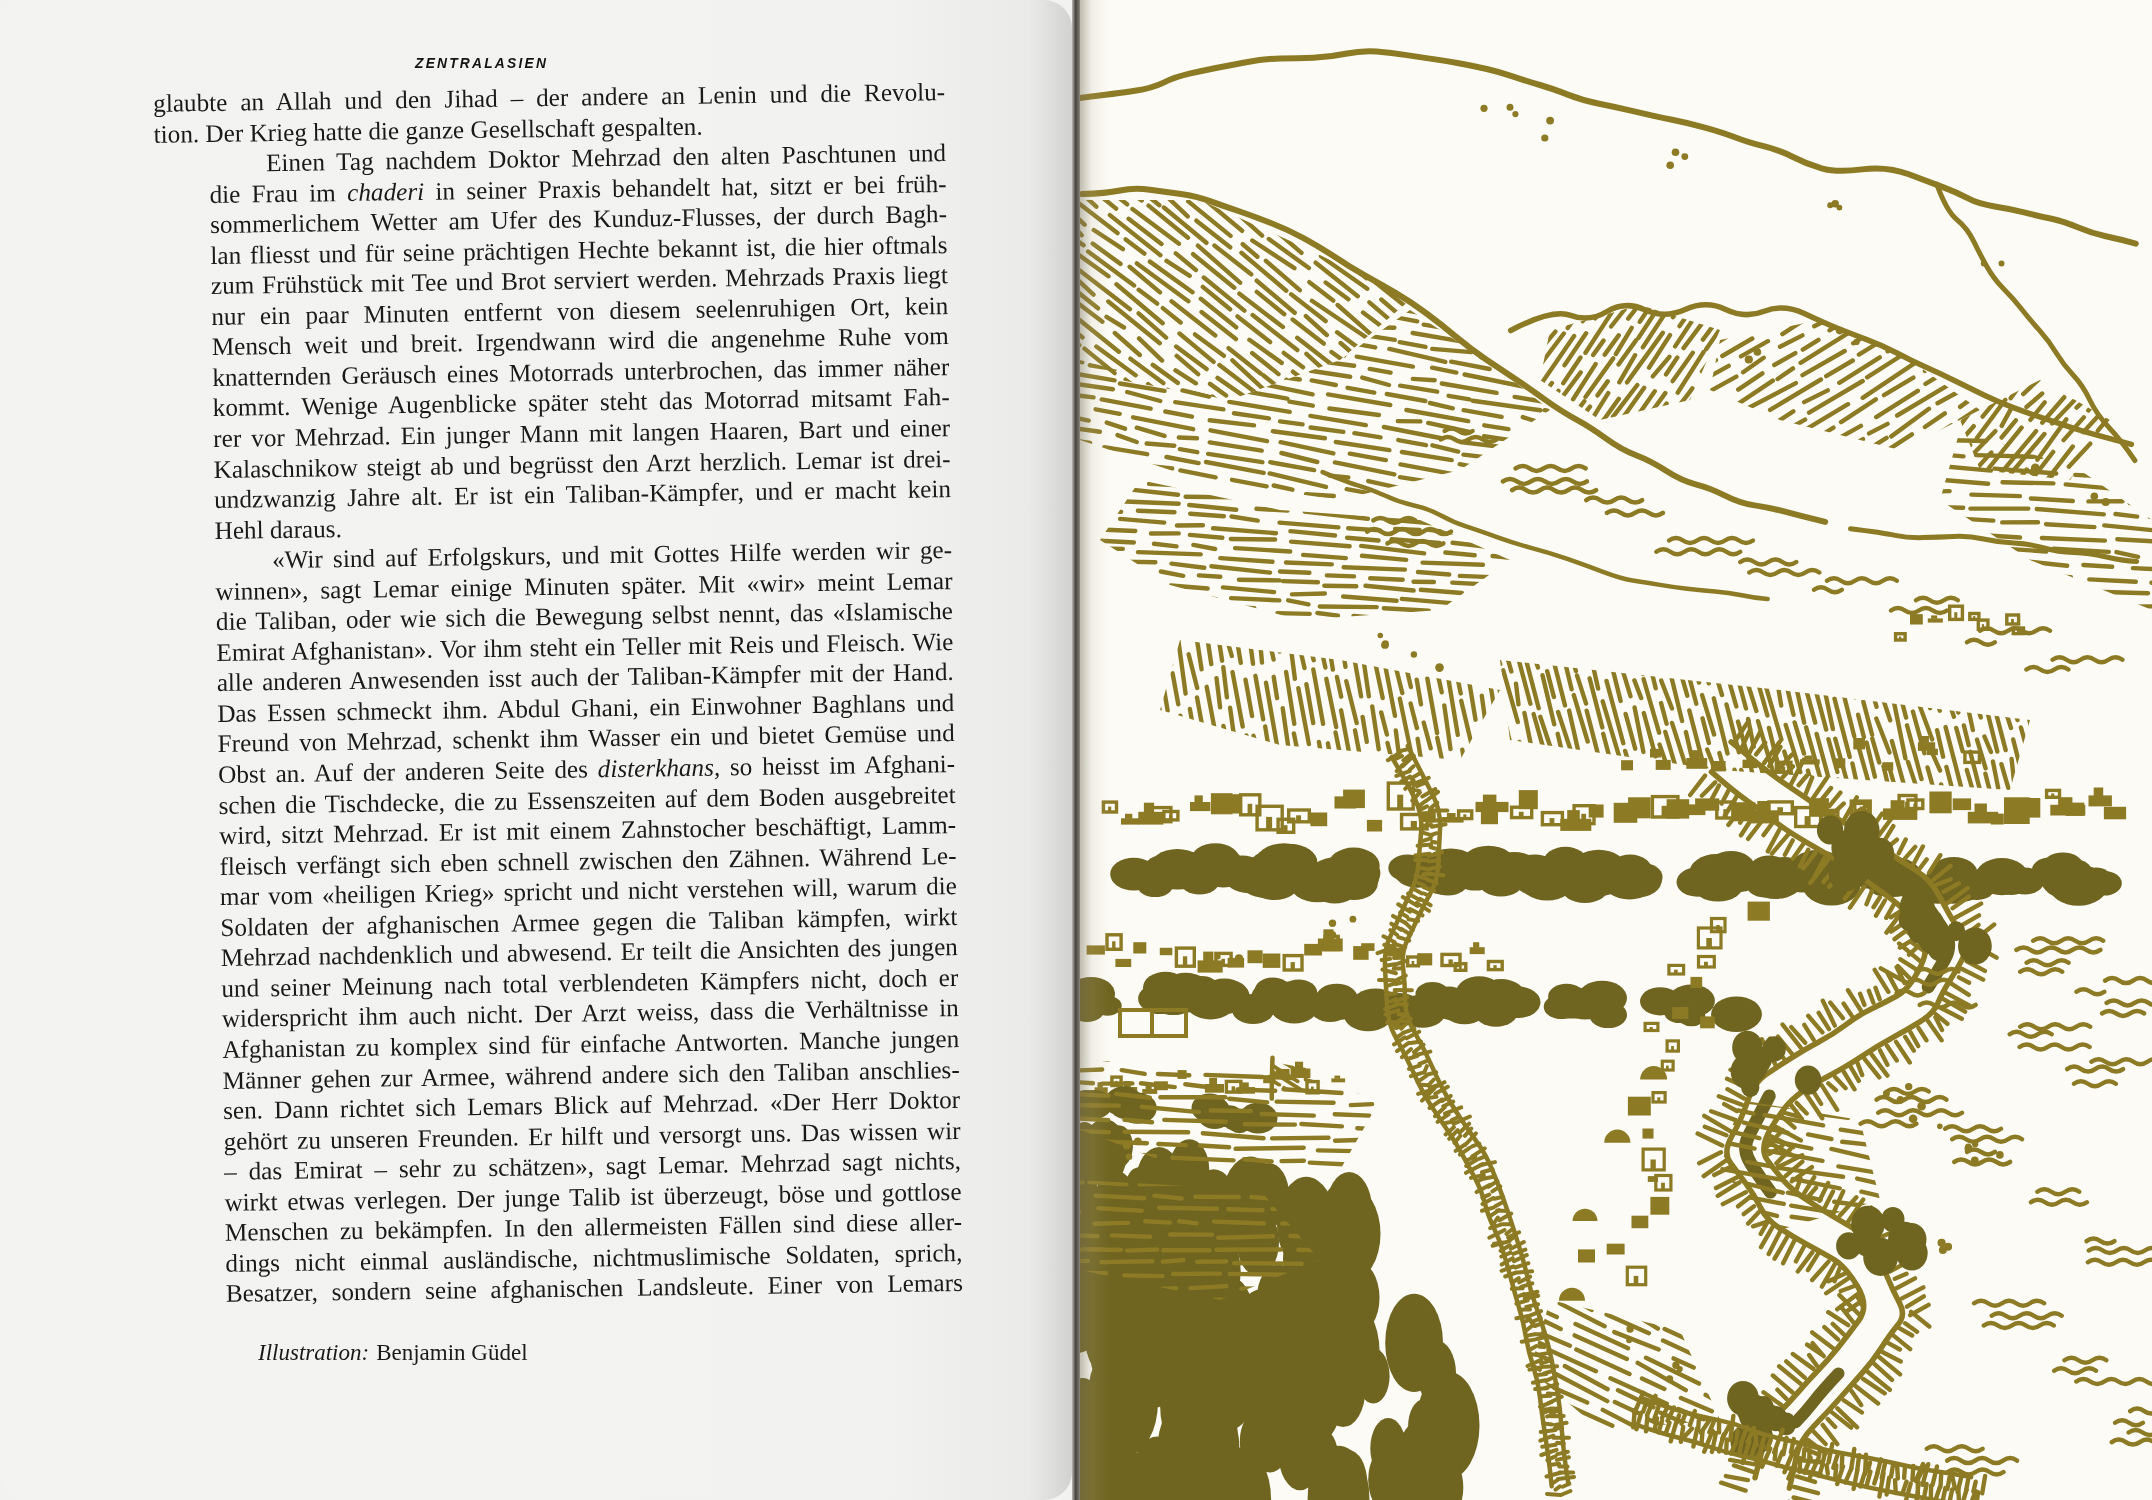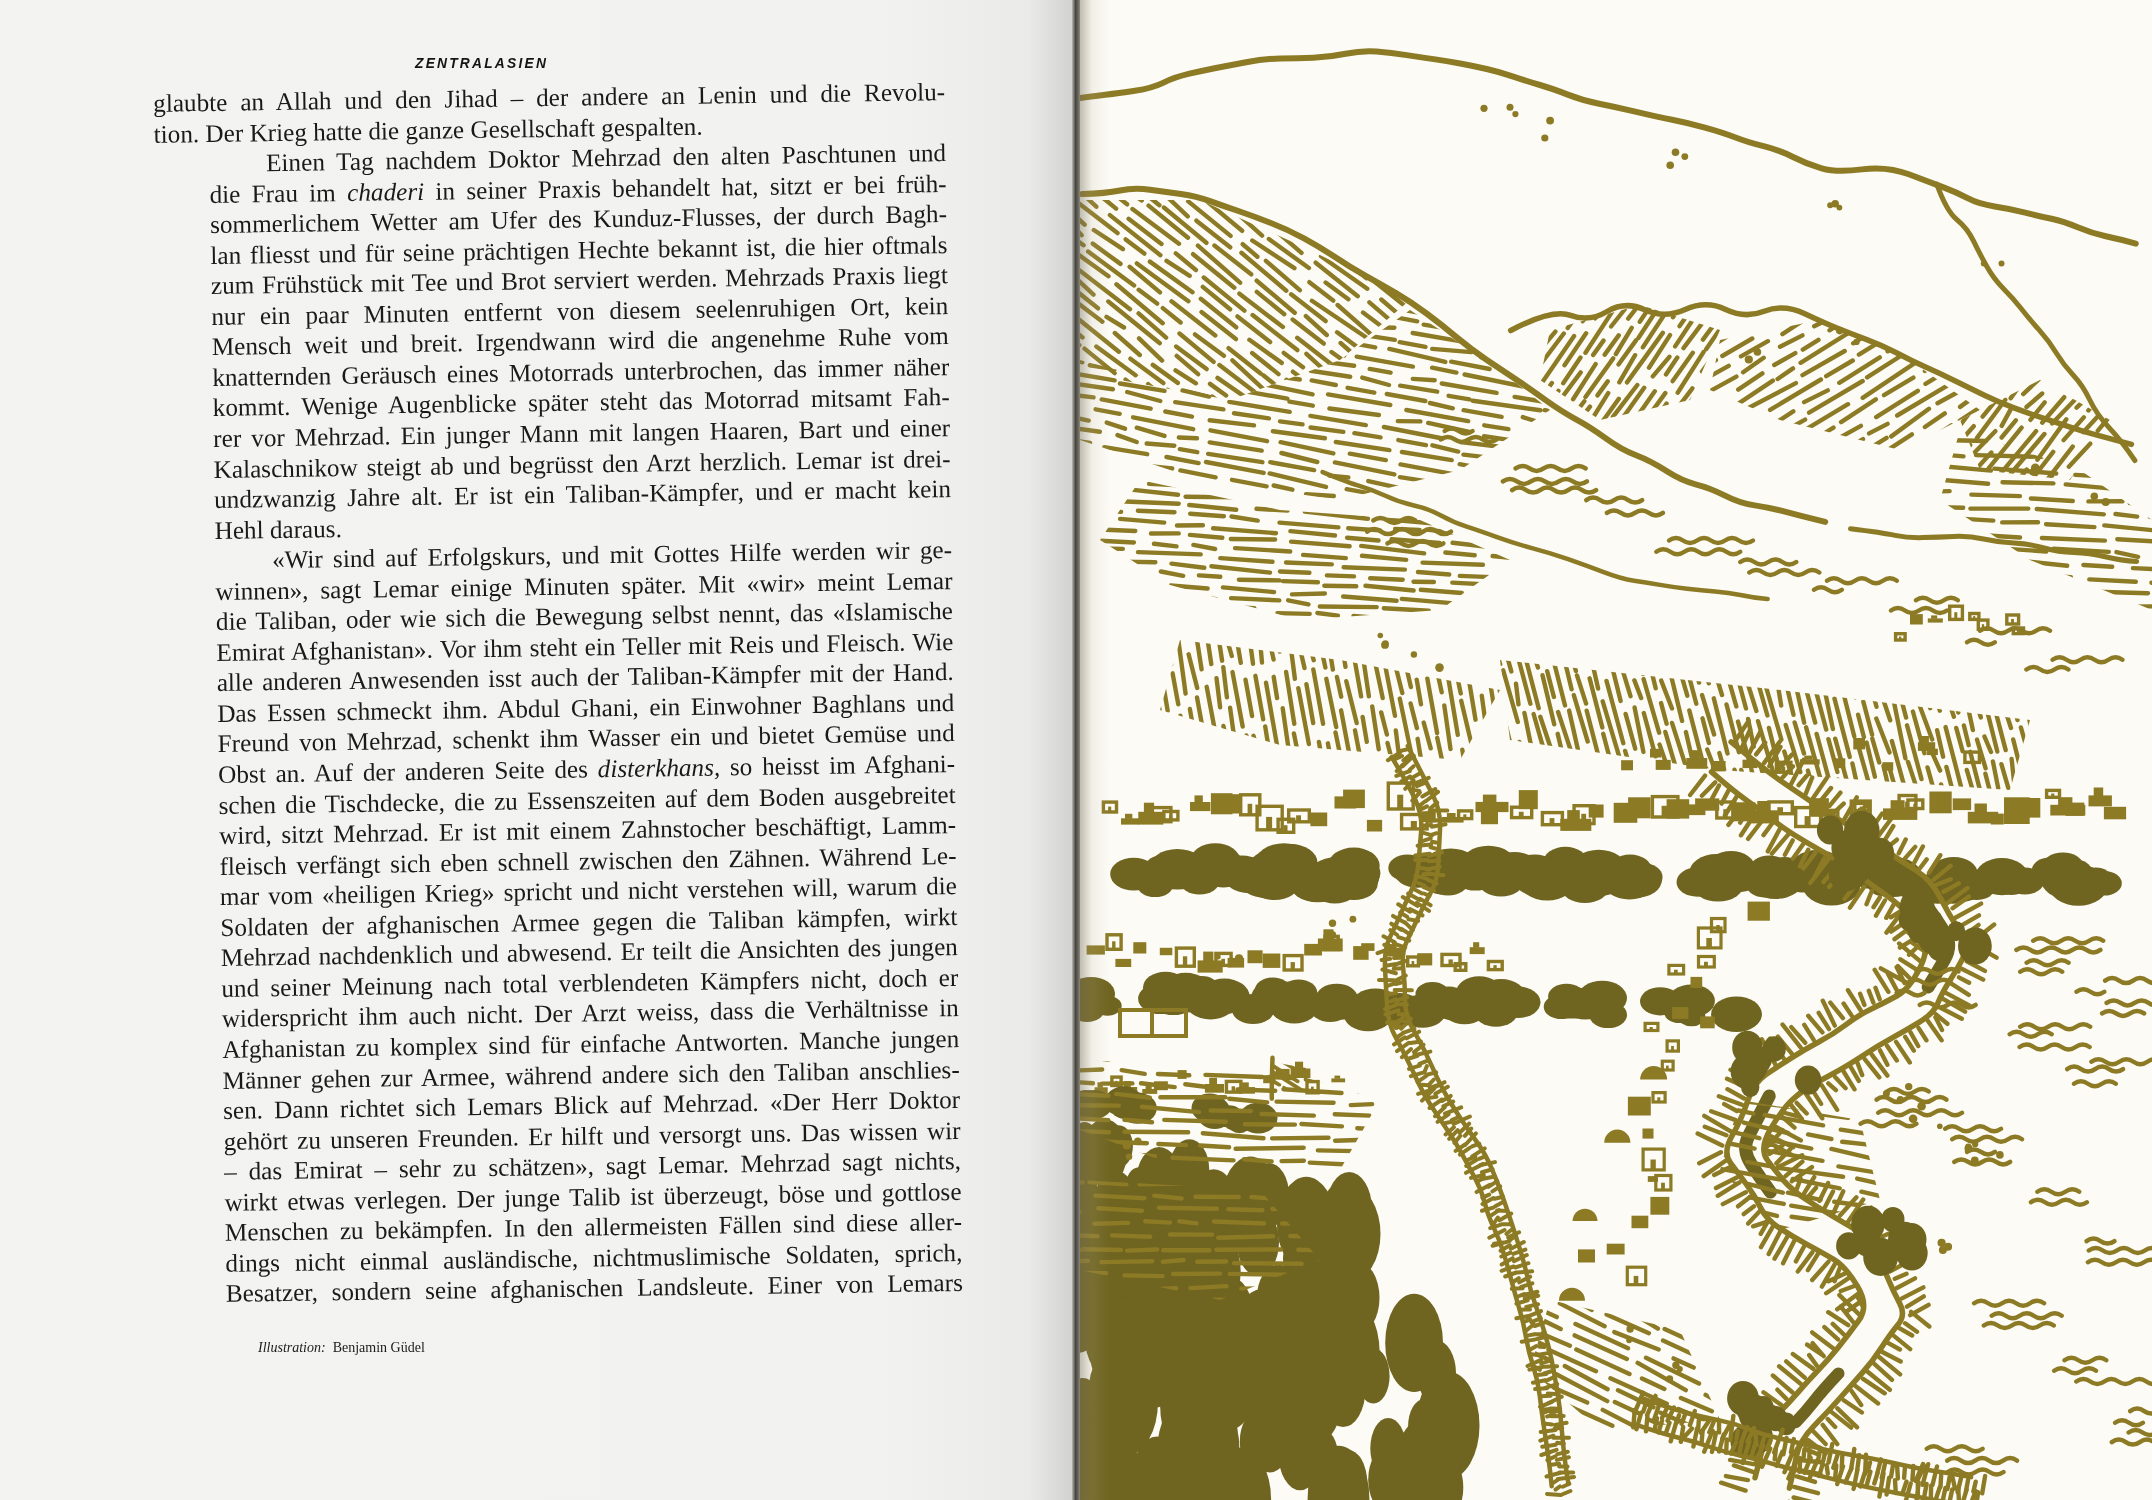--- a/index.html
+++ b/index.html
@@ -1,36 +1,36 @@
 <!DOCTYPE html>
 <html lang="de"><head>
 <meta charset="utf-8">
 <style>
   html,body{margin:0;padding:0;background:#d8d6d2;}
   .spread{position:relative;width:2152px;height:1500px;overflow:hidden;background:#f2f2f0;}
   .page{position:absolute;top:0;height:1500px;}
-  .page-left{left:0;width:1072px;background:linear-gradient(to right,#f3f3f1 0%,#f2f2f0 82%,#eaeae8 96%,#d2d2d0 100%);}
+  .page-left{left:0;width:1072px;background:linear-gradient(to right,#f3f3f1 0%,#f2f2f0 82%,#eaeae8 96%,#d2d2d0 100%);border-radius:28px;}
   .page-right{left:1080px;width:1072px;background:#fcfbf5;}
   .page-right::before{content:"";position:absolute;left:0;top:0;bottom:0;width:30px;
      background:linear-gradient(to right,rgba(120,112,90,.45),rgba(180,174,150,.15) 12px,rgba(0,0,0,0) 30px);pointer-events:none;z-index:5;}
   .gutter{position:absolute;left:1072px;top:0;width:8px;height:1500px;
      background:linear-gradient(to right,#b9b7b2,#45433e 45%,#6e6b64 80%,#8d8a82);}
   .section-header{position:absolute;left:415px;top:54px;
      font-family:"Liberation Sans",sans-serif;font-weight:bold;font-style:italic;
      font-size:15px;letter-spacing:2.4px;color:#141414;transform:scaleX(.92);transform-origin:left;}
   .text-block{position:absolute;left:208px;top:88px;width:737px;
      transform:rotate(-0.85deg);transform-origin:0 0;
      font-family:"Liberation Serif",serif;font-size:25.2px;line-height:30.55px;
      color:#1a1a1a;}
   .text-block .tl{text-align:justify;text-align-last:justify;}
   .text-block .tl-end{text-align:left;text-align-last:left;}
   .text-block .ind1{padding-left:57px;}
   .text-block .outd{margin-left:-55px;}
   .caption{position:absolute;left:258px;top:1340px;
-     font-family:"Liberation Serif",serif;font-size:14px;color:#1a1a1a;}
+     font-family:"Liberation Serif",serif;font-size:23px;color:#1a1a1a;}
   .caption i{margin-right:7px;}
   svg.illo{position:absolute;left:0;top:0;display:block;}
 </style>
 </head>
 <body>
 
 <div class="spread">
 
   <div class="page page-left">
     <div class="section-header">ZENTRALASIEN</div>

